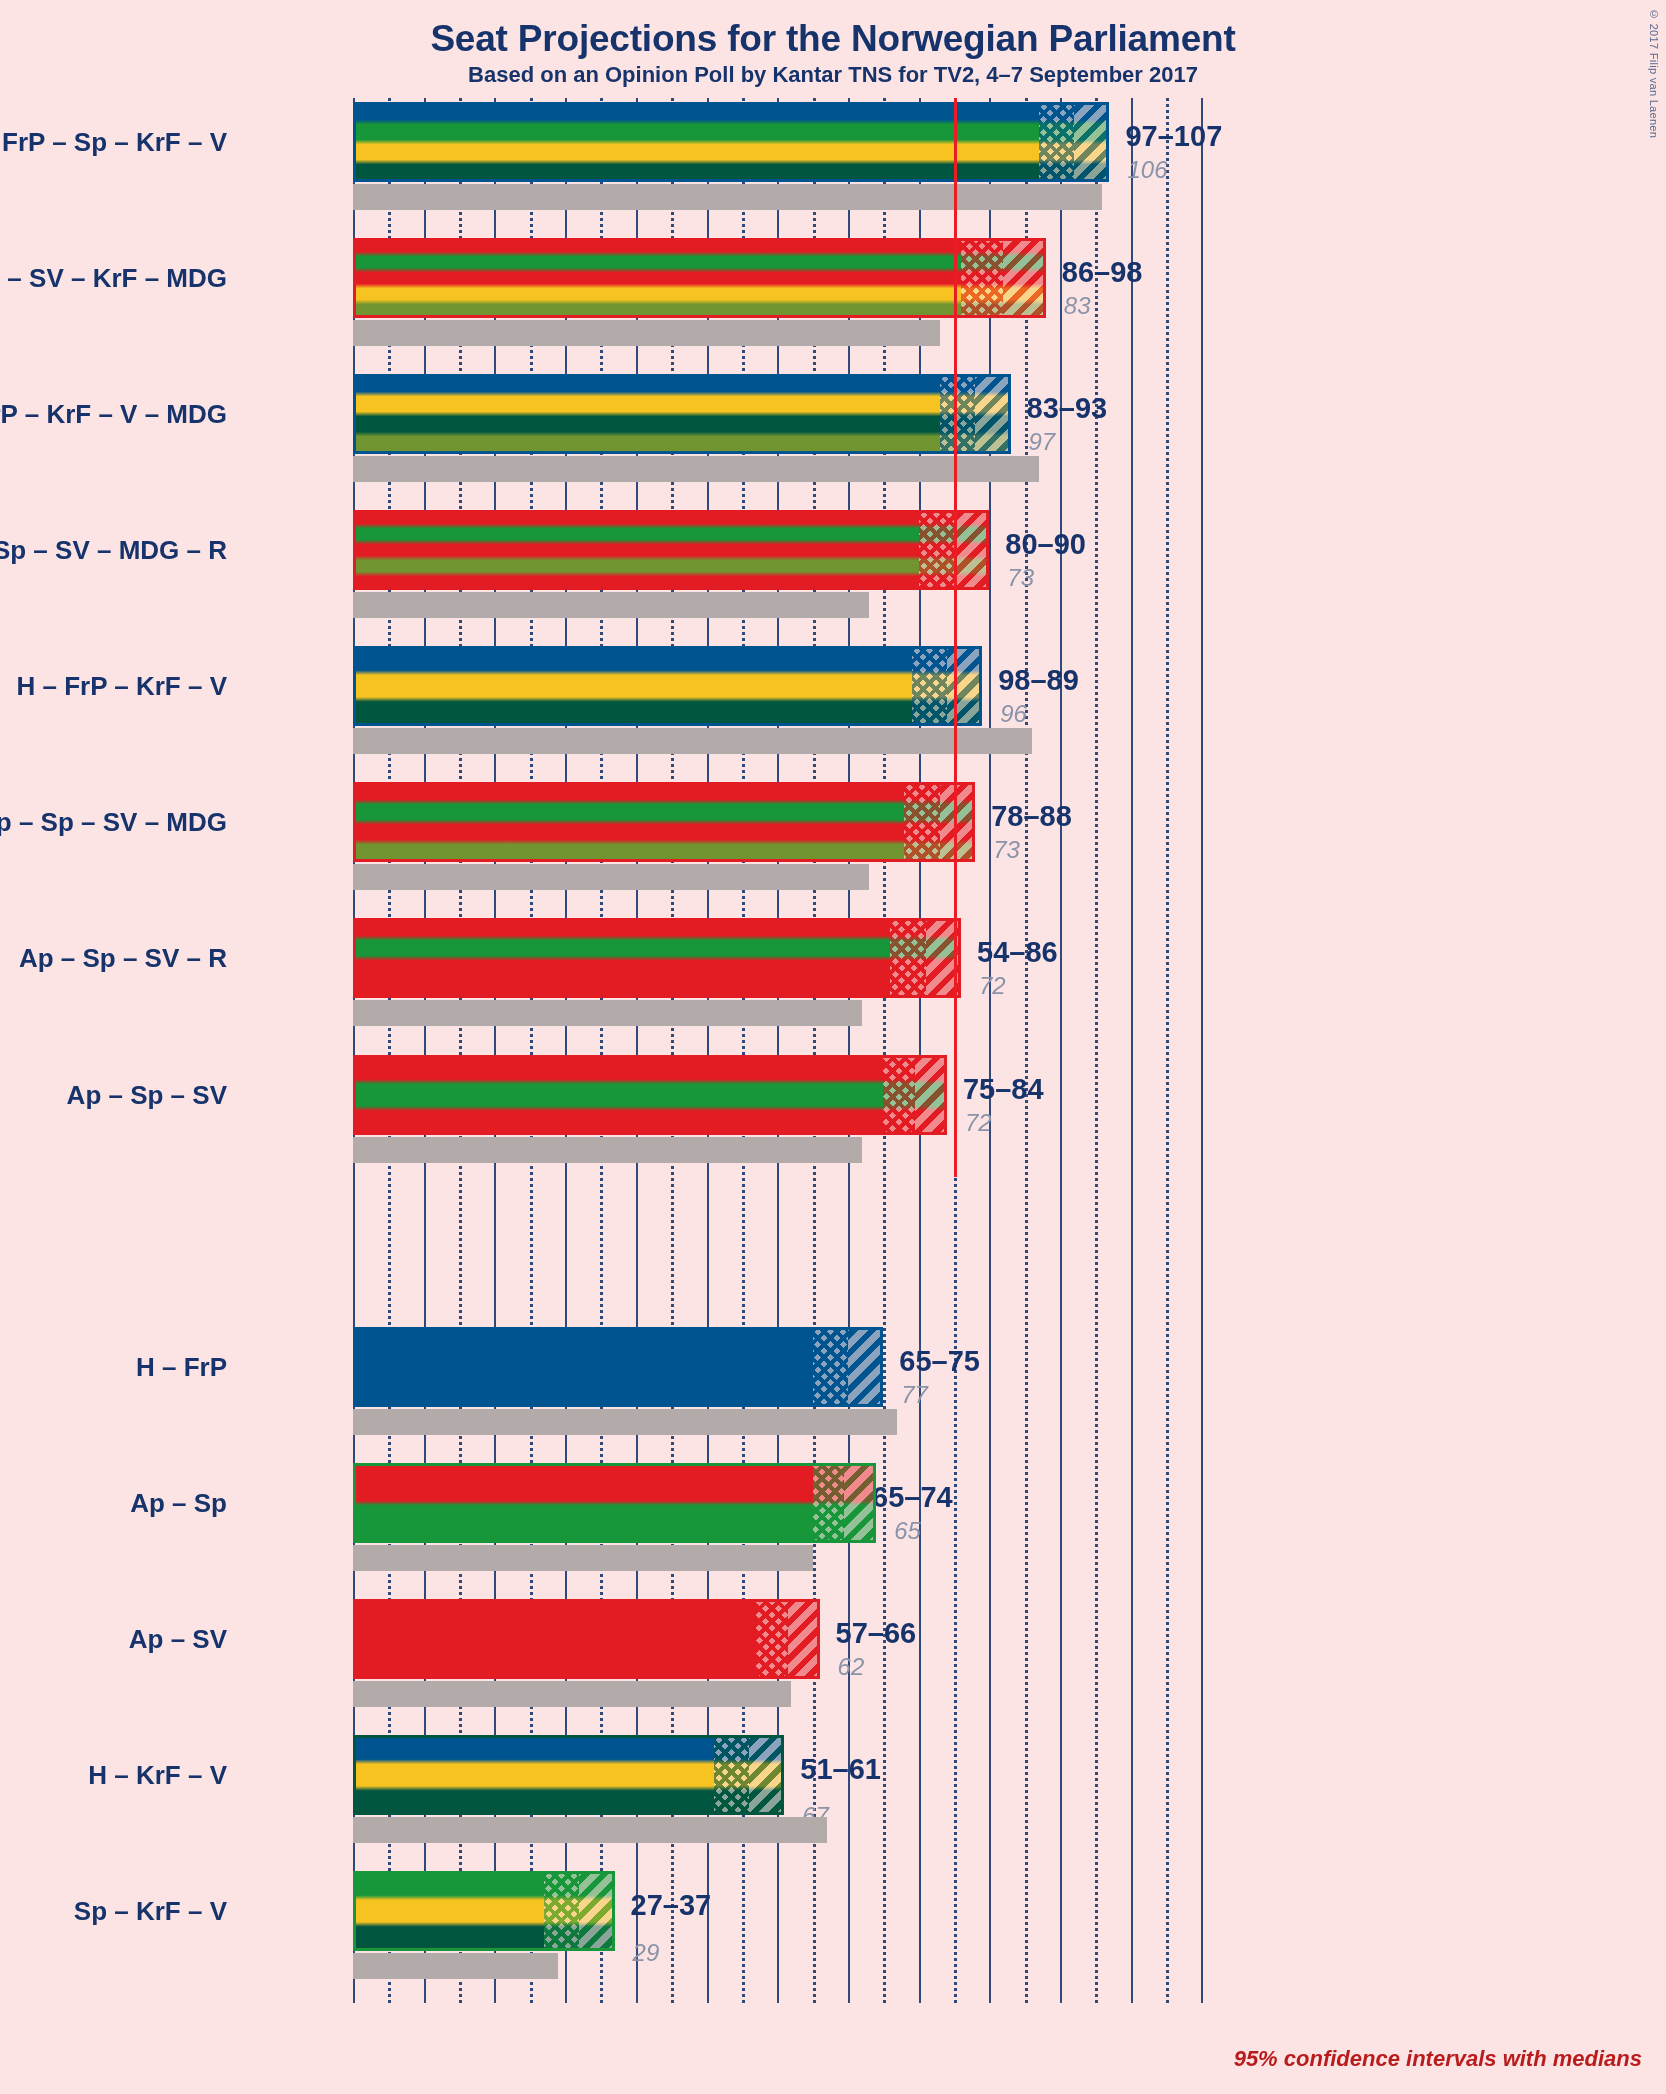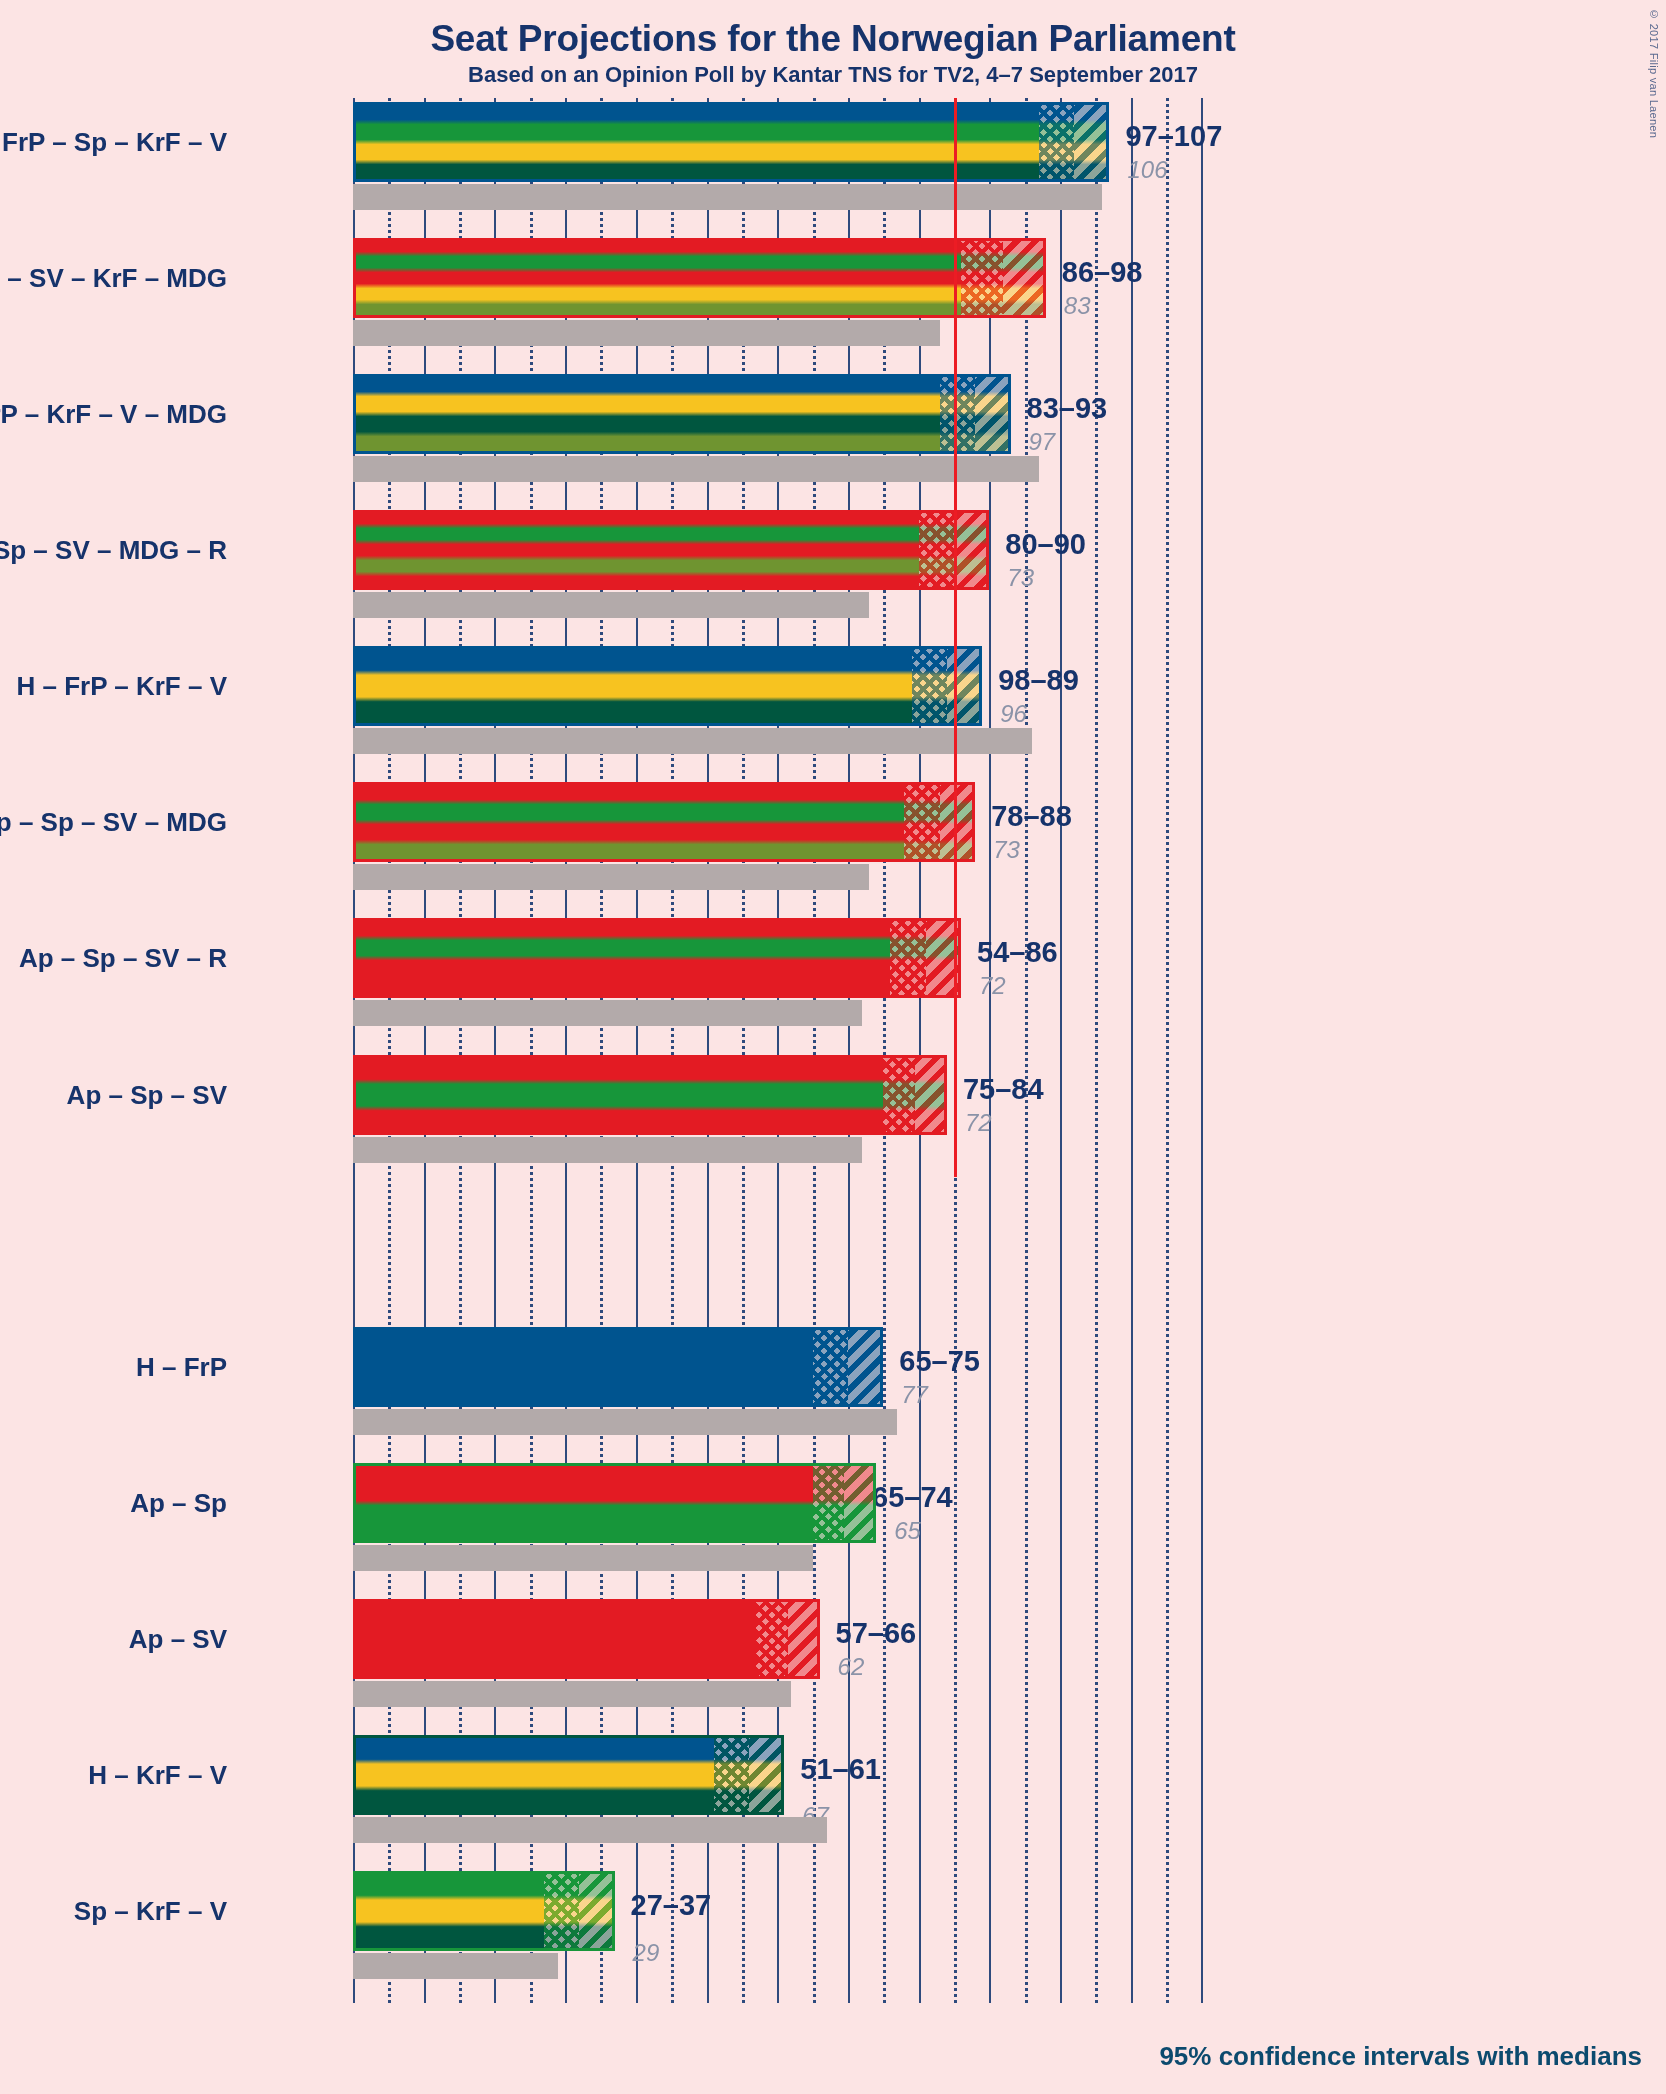--- a/index.html
+++ b/index.html
@@ -78,21 +78,21 @@
     font-size:29px; font-weight:bold; color:#16336b;
     white-space:nowrap;
   }
   .valmed{
     position:absolute;
     font-size:24px; font-style:italic; color:#8b93a8;
     white-space:nowrap;
   }
   #footnote{
     position:absolute; right:24px; bottom:22px;
-    font-size:26px; font-weight:bold; color:#0c4a6e;
+    font-size:22px; font-weight:bold; color:#b91c1c;font-style:italic;
   }
 </style>
 </head>
 <body>
 
 <div id="copyright">© 2017 Filip van Laenen</div>
 <div id="title">Seat Projections for the Norwegian Parliament</div>
 <div id="subtitle">Based on an Opinion Poll by Kantar TNS for TV2, 4–7 September 2017</div>
 
 <div id="plot">

